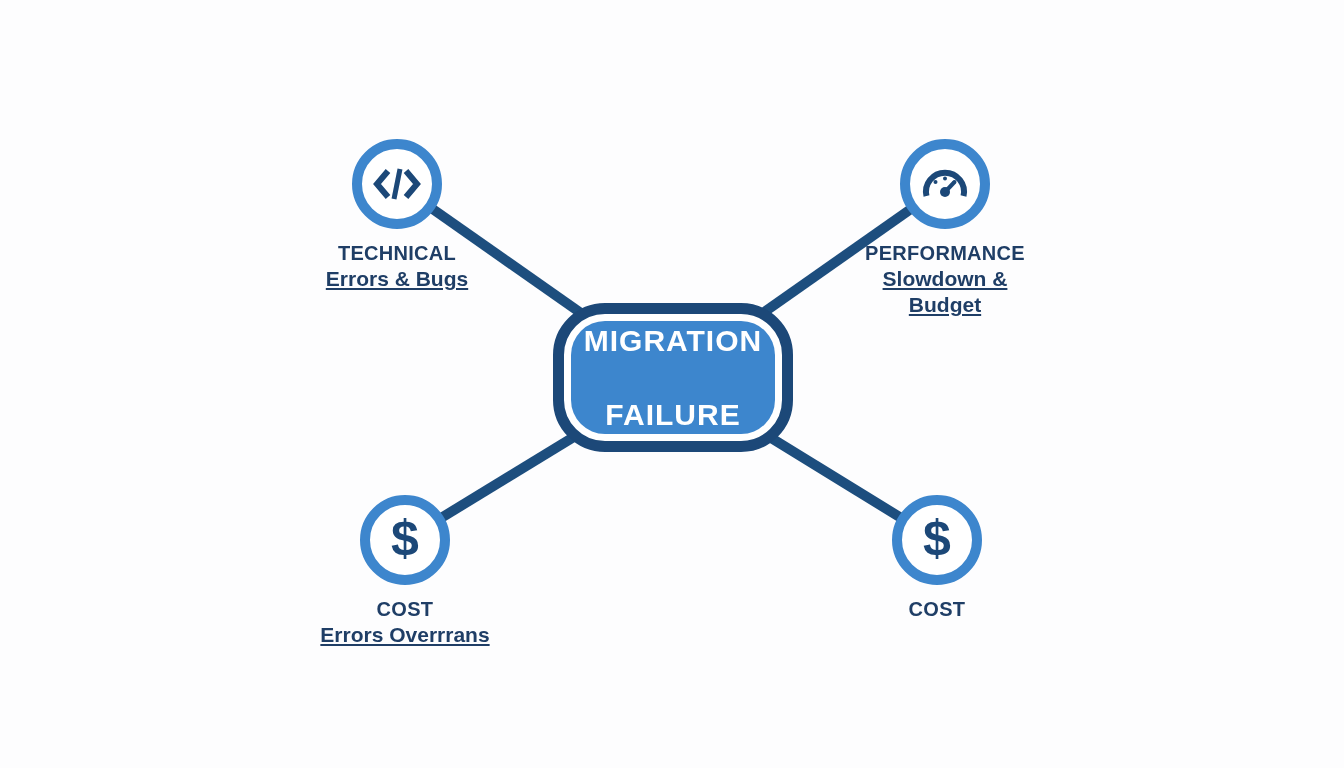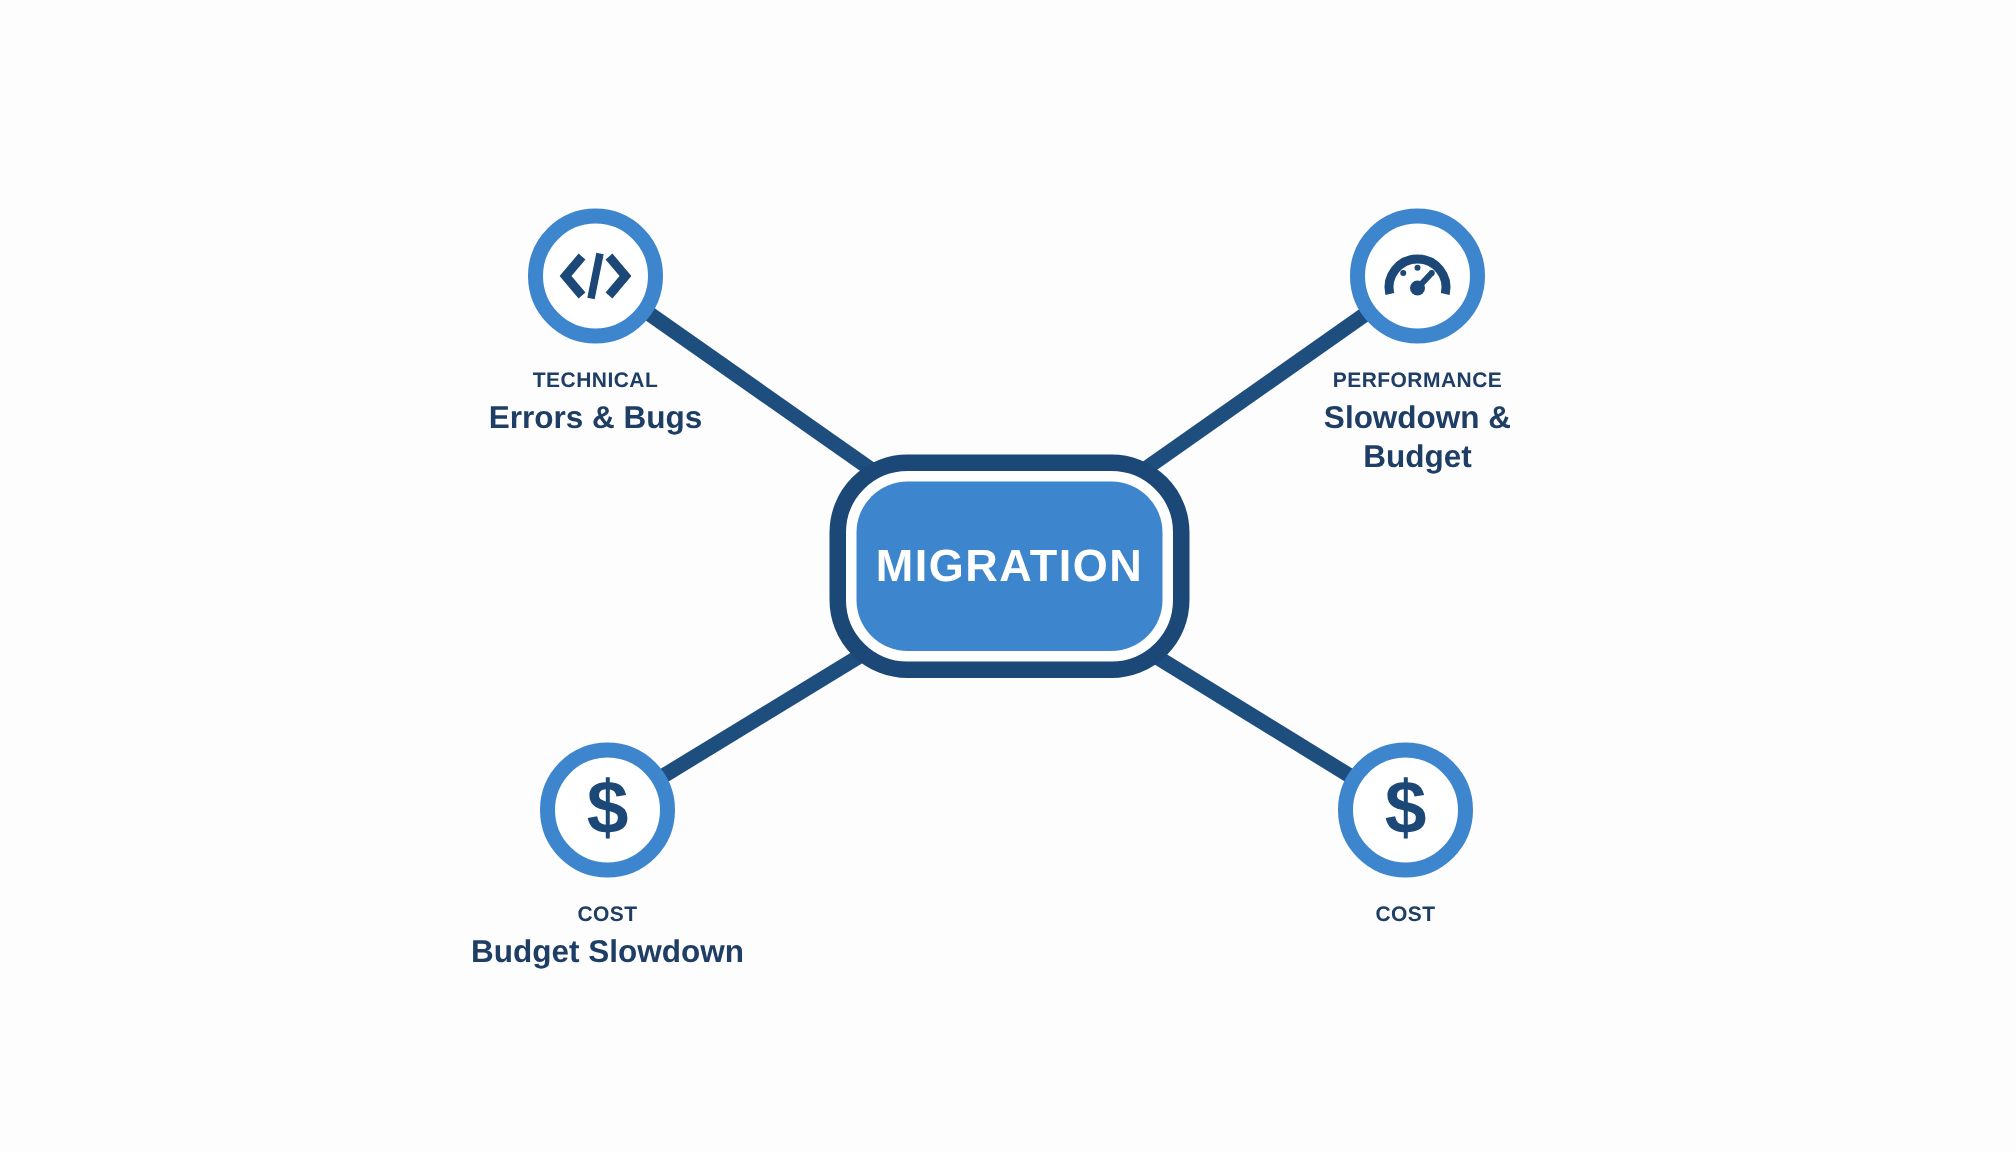--- a/index.html
+++ b/index.html
@@ -66,31 +66,32 @@
   .branch-br{left:787px;top:495px;}
   .circle{
     width:90px;height:90px;
     border-radius:50%;
     border:10px solid var(--circle-blue);
     background:#ffffff;
     display:flex;align-items:center;justify-content:center;
   }
   .branch-title{
     margin-top:11px;
-    font-size:14px;
+    font-size:20px;
     font-weight:700;
     color:var(--label-navy);
     line-height:26px;
     letter-spacing:0.3px;
   }
   .branch-sub{
     font-size:21px;
     font-weight:700;
     color:var(--label-navy);
     line-height:26px;
+    text-decoration:underline;
   }
   
   .icon-svg{display:block;}
   .icon-stroke{stroke:var(--outline-navy);fill:none;}
   .icon-fill{fill:var(--outline-navy);}
   .dollar-glyph{
     font-size:50px;
     font-weight:700;
     color:var(--outline-navy);
     line-height:1;
@@ -105,20 +106,21 @@
   <svg class="connectors" viewBox="0 0 1344 768" aria-hidden="true">
     <line x1="397" y1="184" x2="672" y2="377"></line>
     <line x1="945" y1="185" x2="672" y2="377"></line>
     <line x1="405" y1="540" x2="672" y2="377"></line>
     <line x1="937" y1="540" x2="672" y2="377"></line>
   </svg>
 
   <div class="center-node">
     <div class="center-inner">
       <div>MIGRATION</div>
+      <div>FAILURE</div>
     </div>
   </div>
 
   <div class="branch branch-tl">
     <div class="circle">
       <span>
         <svg class="icon-svg" width="48" height="38" viewBox="0 0 48 38" aria-hidden="true">
           <polyline class="icon-stroke" points="15,6 4,19 15,32" stroke-width="6"></polyline>
           <polyline class="icon-stroke" points="33,6 44,19 33,32" stroke-width="6"></polyline>
           <line class="icon-stroke" x1="27" y1="4" x2="21" y2="34" stroke-width="5"></line>
@@ -146,21 +148,21 @@
     <div class="branch-title">PERFORMANCE</div>
     <div class="branch-sub">Slowdown &amp;</div>
     <div class="branch-sub">Budget</div>
   </div>
 
   <div class="branch branch-bl">
     <div class="circle">
       <span class="dollar-glyph">$</span>
     </div>
     <div class="branch-title">COST</div>
-    <div class="branch-sub">Budget Slowdown</div>
+    <div class="branch-sub">Errors Overrrans</div>
     <div class="branch-sub"></div>
   </div>
 
   <div class="branch branch-br">
     <div class="circle">
       <span class="dollar-glyph">$</span>
     </div>
     <div class="branch-title">COST</div>
     <div class="branch-sub"></div>
   </div>

